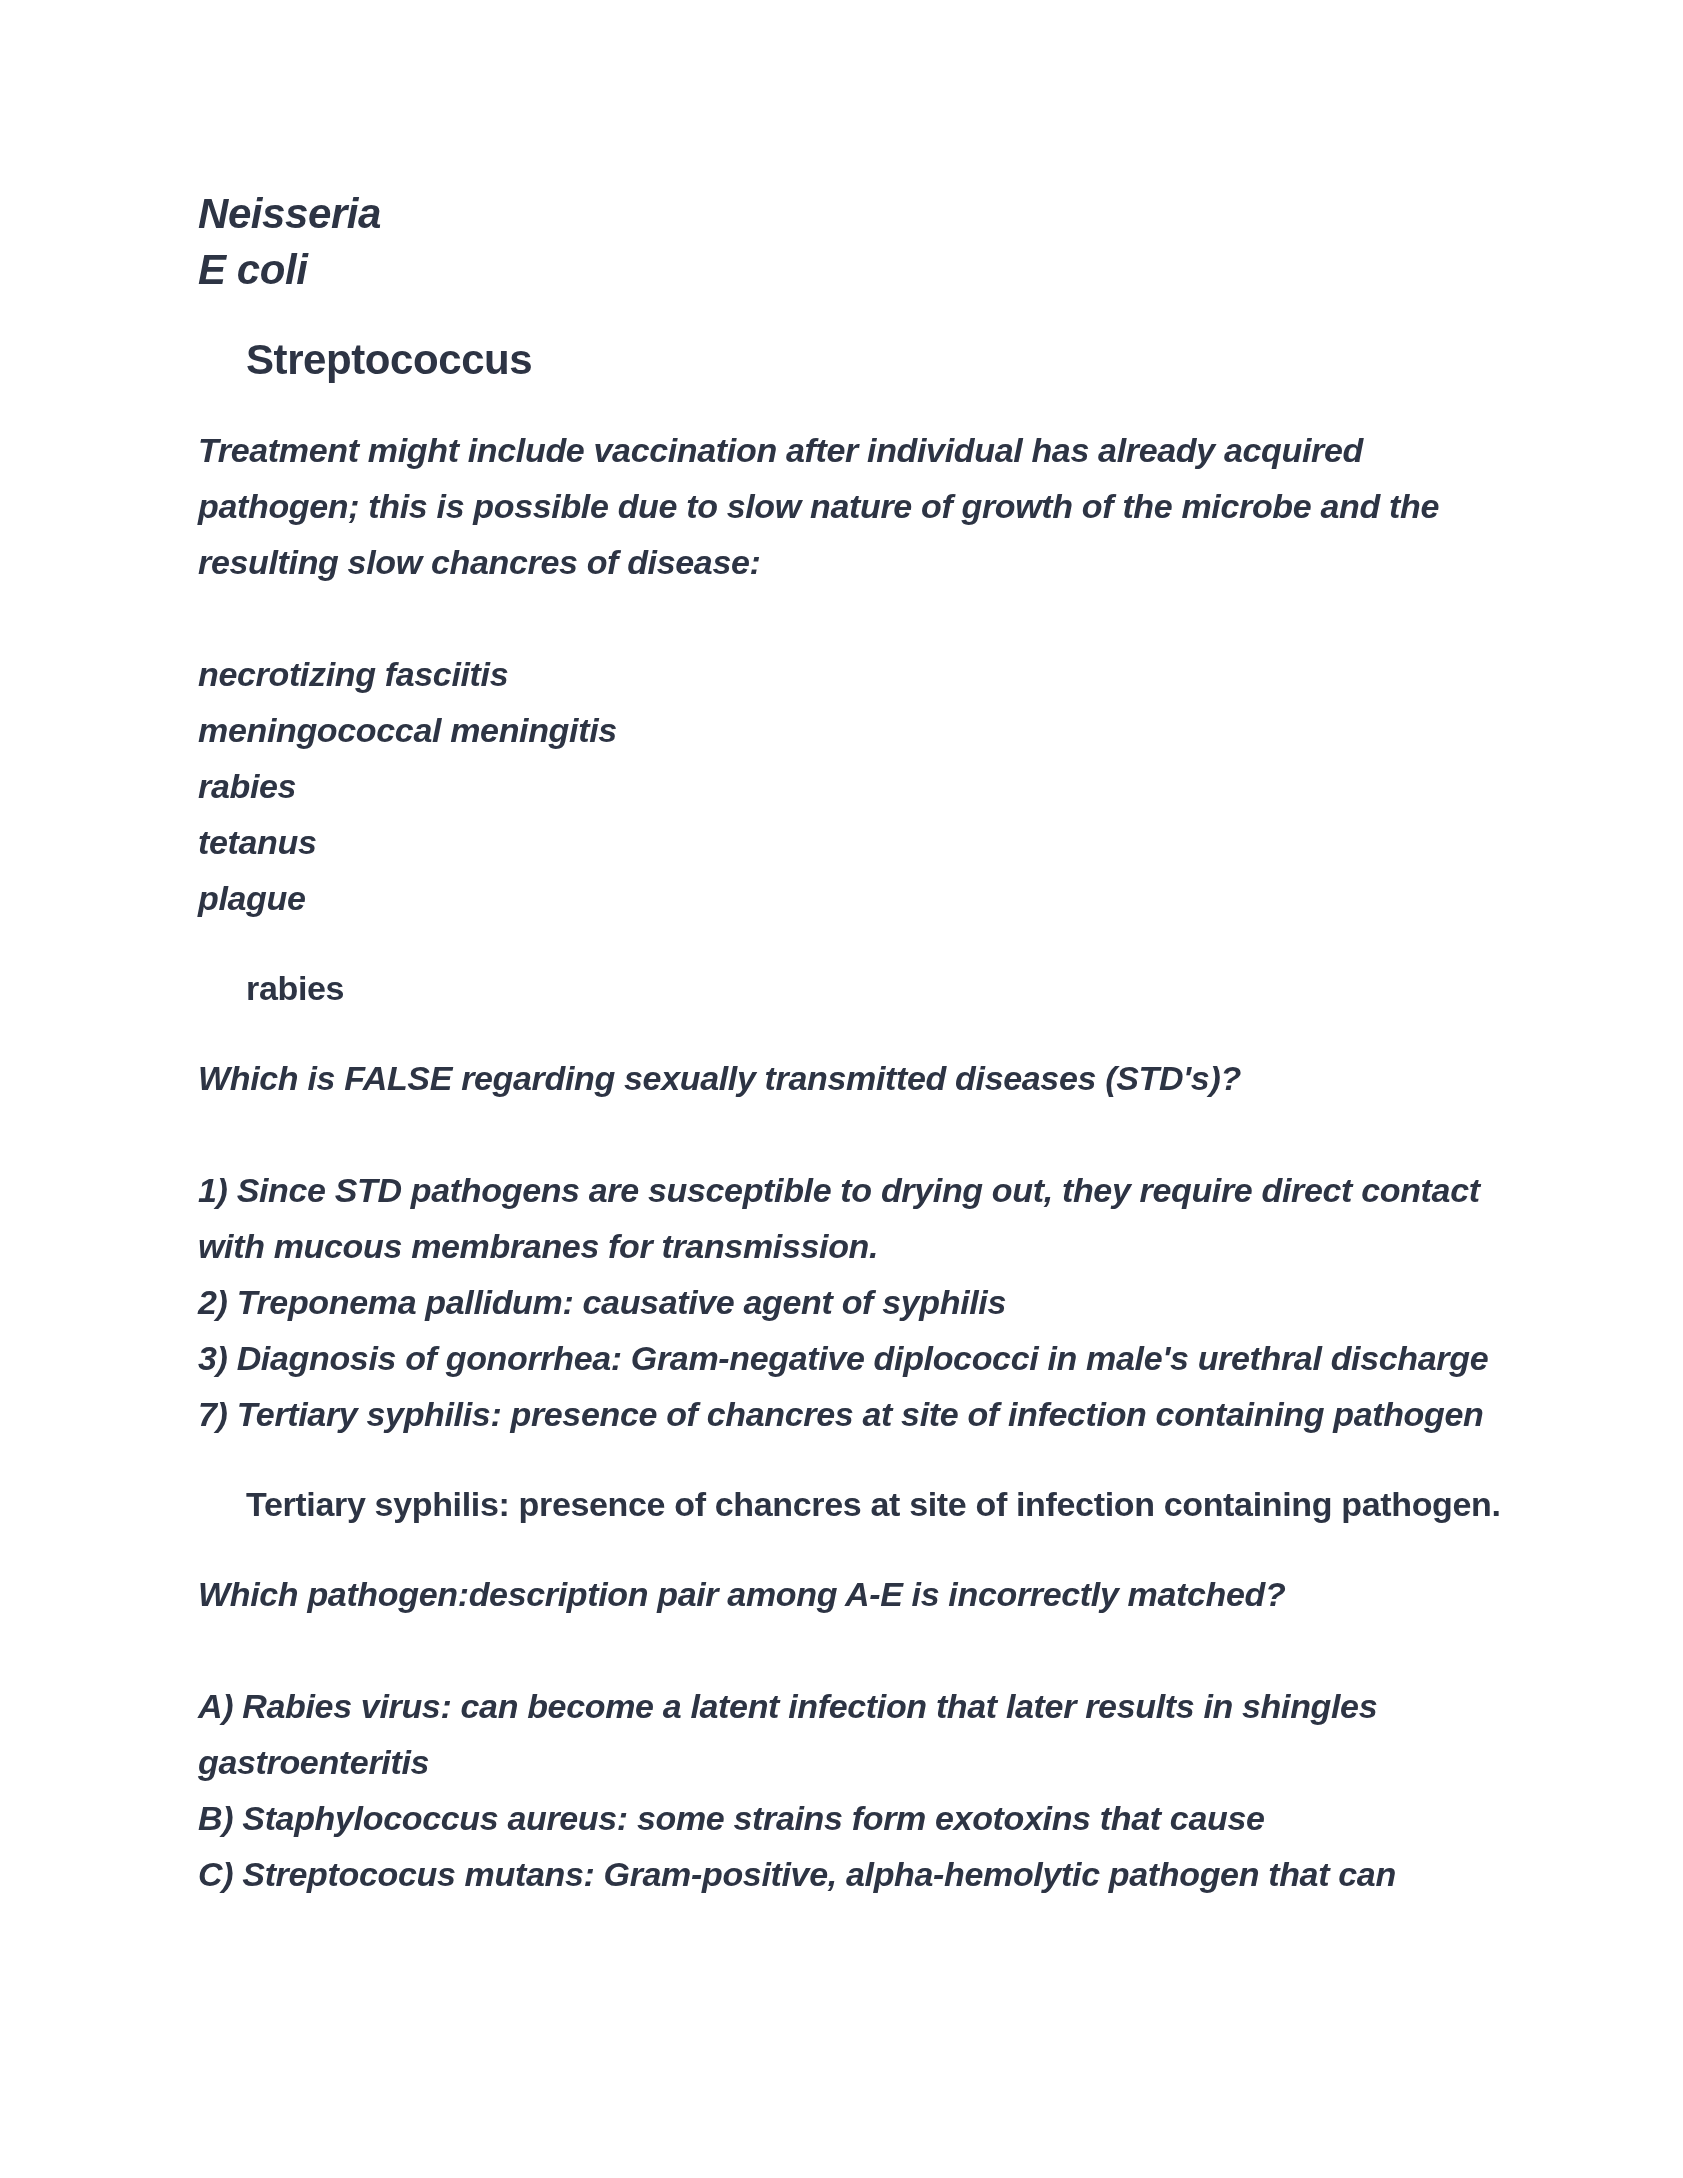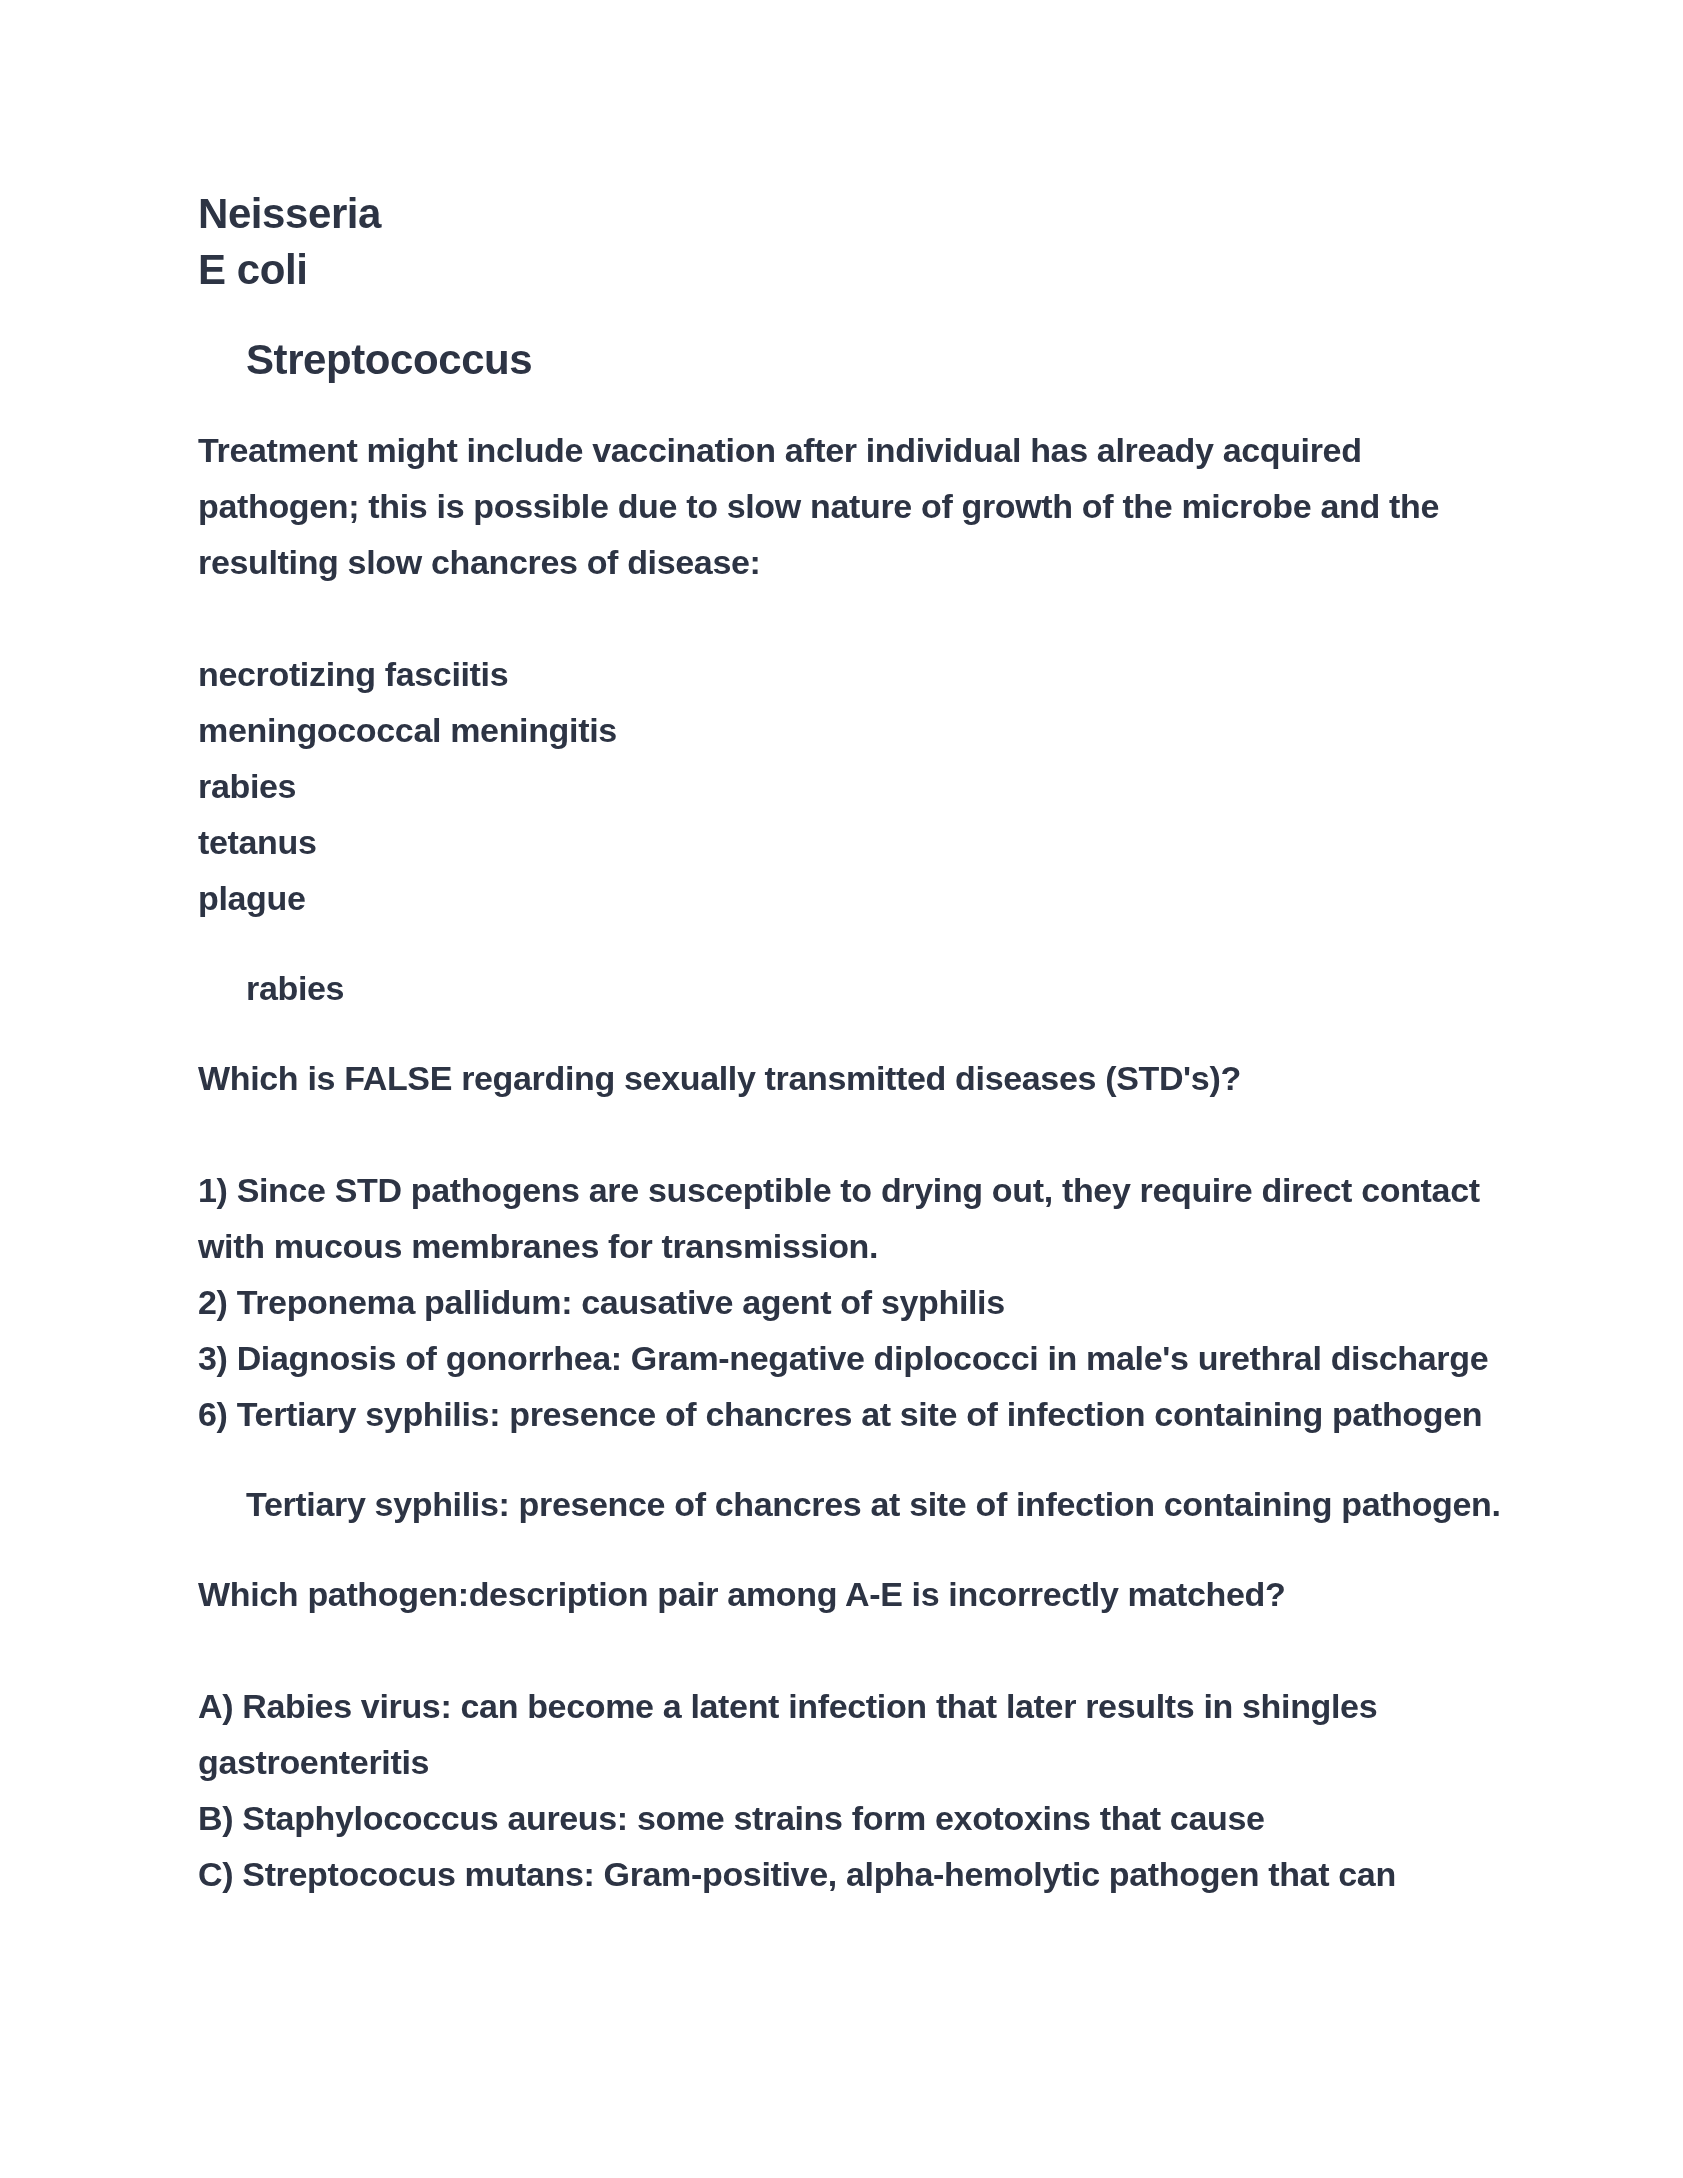--- a/index.html
+++ b/index.html
@@ -24,21 +24,21 @@
   .block { margin: 0; padding: 0; }
   .gap-sm { margin-top: 34px; }   
   .gap-lg { margin-top: 56px; }   
   .line {
     font-size: 34px;
     line-height: 56px;
     letter-spacing: -0.01em;
     white-space: nowrap;
   }
   .lg42 .line { font-size: 42px; }
-  .b .line { font-weight: 700; }
+  .b .line { font-weight: 700; font-style: italic; }
   .r .line { font-weight: 700; margin-left: 48px; }
 </style>
 </head>
 <body style="background: rgb(255, 255, 255); color: rgb(45, 52, 68);">
 
 <main class="doc">
 
   <section class="block b lg42">
     <div class="line">Neisseria</div>
     <div class="line">E coli</div>
@@ -68,21 +68,21 @@
 
   <section class="block b gap-sm">
     <div class="line">Which is FALSE regarding sexually transmitted diseases (STD's)?</div>
   </section>
 
   <section class="block b gap-lg">
     <div class="line">1) Since STD pathogens are susceptible to drying out, they require direct contact</div>
     <div class="line">with mucous membranes for transmission.</div>
     <div class="line">2) Treponema pallidum: causative agent of syphilis</div>
     <div class="line">3) Diagnosis of gonorrhea: Gram-negative diplococci in male's urethral discharge</div>
-    <div class="line">6) Tertiary syphilis: presence of chancres at site of infection containing pathogen</div>
+    <div class="line">7) Tertiary syphilis: presence of chancres at site of infection containing pathogen</div>
   </section>
 
   <section class="block r gap-sm">
     <div class="line">Tertiary syphilis: presence of chancres at site of infection containing pathogen.</div>
   </section>
 
   <section class="block b gap-sm">
     <div class="line">Which pathogen:description pair among A-E is incorrectly matched?</div>
   </section>
 

